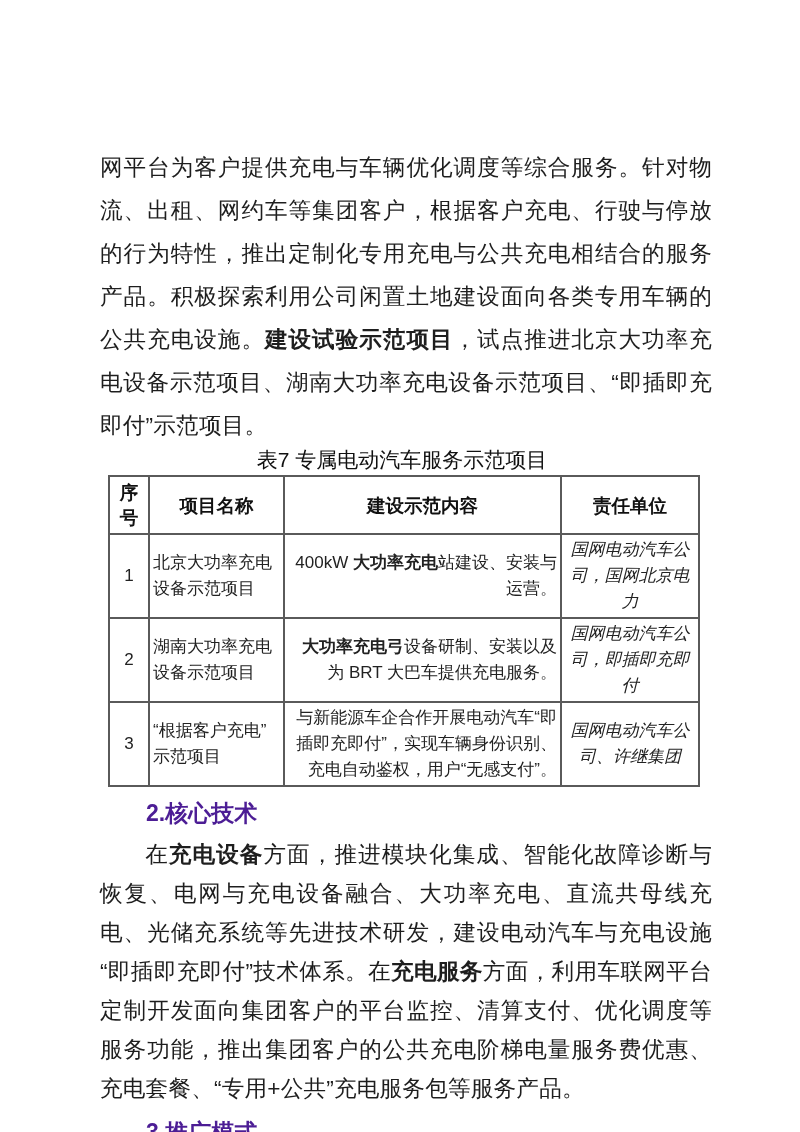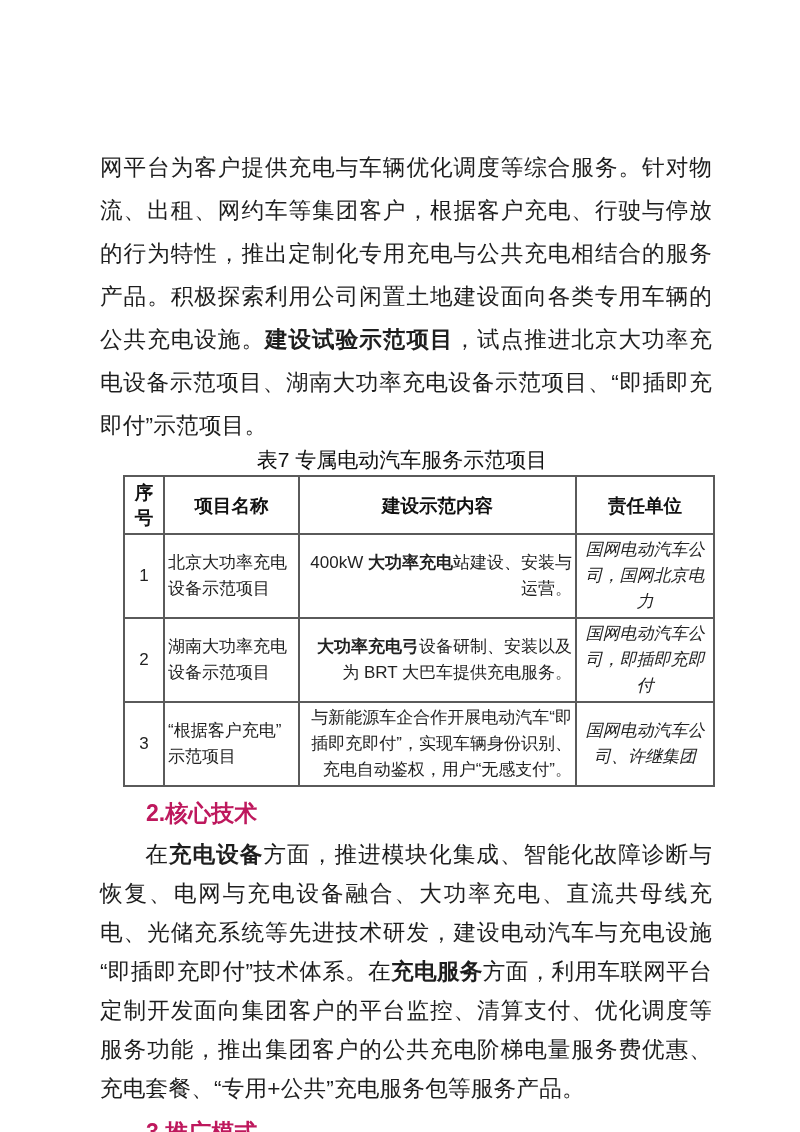--- a/index.html
+++ b/index.html
@@ -34,21 +34,21 @@
   .table-title {
     font-size: 21px;
     font-weight: normal;
     text-align: center;
     line-height: 26px;
     margin: 0 0 0 -8px;
     color: #111;
   }
   table.t7 {
     width: 590px;
-    margin-left: 23px;
+    margin-left: 8px;
     margin-top: 2px;
     border-collapse: collapse;
     table-layout: fixed;
     font-size: 17px;
     color: #222;
   }
   table.t7 th, table.t7 td {
     border: 2px solid #5a5a5a;
     box-sizing: border-box;
     vertical-align: middle;
@@ -71,21 +71,21 @@
   .col-unit { width: 138px; }
   td.c-no   { text-align: center; }
   td.c-name { text-align: left; padding-left: 4px; }
   td.c-cont { text-align: right; padding-left: 4px; }
   td.c-unit { text-align: center; font-style: italic; }
   tr.r-tall td { height: 60px; }
   tr.r-taller td { height: 82px; }
   h3.sec {
     font-size: 23px;
     font-weight: bold;
-    color: #be185d;
+    color: #4c1d95;
     margin: 12px 0 0 46px;
     line-height: 28px;
   }
   h3.sec3 { margin-top: 10px; }
 </style>
 </head>
 <body>
 
 <div class="page">
 

